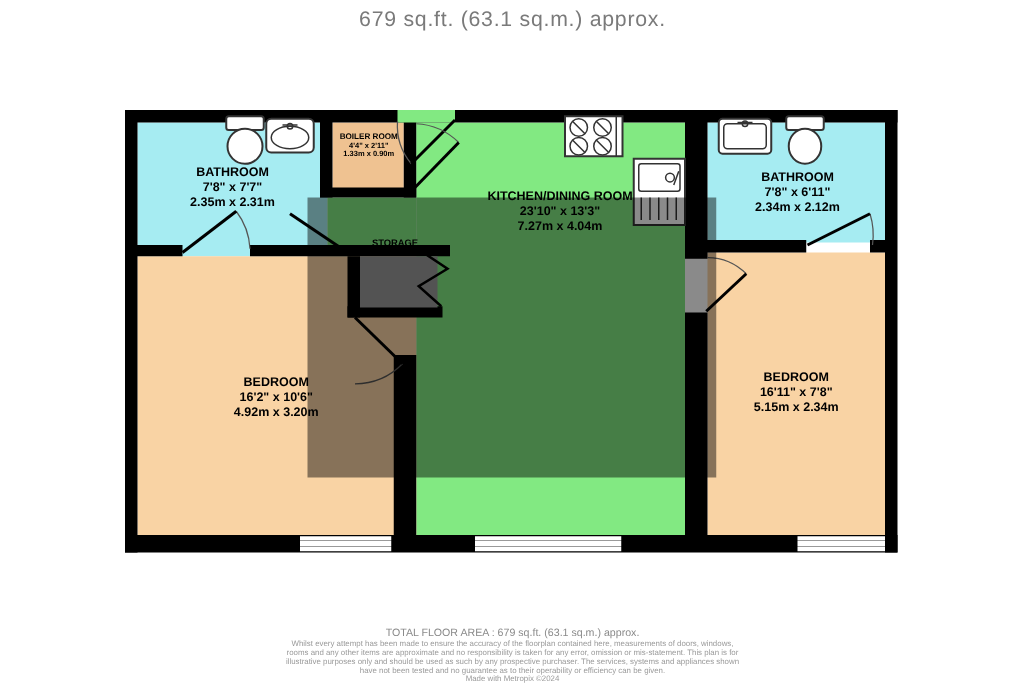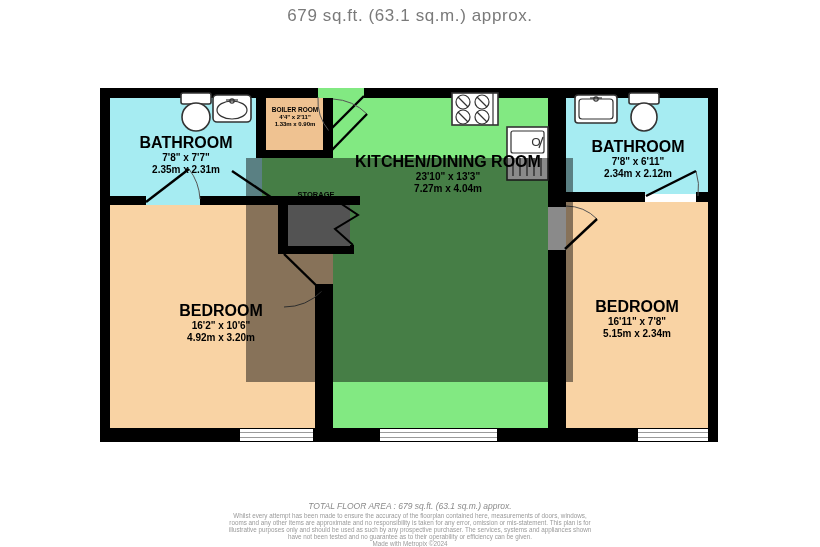--- a/index.html
+++ b/index.html
@@ -2,41 +2,41 @@
 <html><head>
 <meta charset="utf-8">
 <style>
   html,body{margin:0;padding:0;background:#fff;}
   #canvas{position:relative;width:820px;height:547px;background:#fff;overflow:hidden;
           font-family:"Liberation Sans",sans-serif;}
   .abs{position:absolute;}
   
   #title{left:0;top:5px;width:100%;text-align:center;color:#7a7a7a;font-size:17px;
          line-height:1.25;letter-spacing:.6px;z-index:8;}
-  #footer-total{left:0;top:501px;width:100%;text-align:center;color:#8a8a8a;font-size:8.5px;z-index:8;font-style:italic;}
+  #footer-total{left:0;top:501px;width:100%;text-align:center;color:#8a8a8a;font-size:8.5px;z-index:8;}
   #footer-small{left:225px;top:512px;width:370px;text-align:center;color:#9a9a9a;font-size:6.3px;
                 line-height:1.12;z-index:8;}
   
   .room{z-index:1;}
   .wall{background:#000;z-index:2;}
   .z2{z-index:2;}
   .win{z-index:3;background:linear-gradient(to bottom,#fff 0 3px,#9a9a9a 3px 4px,#fff 4px 8px,#9a9a9a 8px 9px,#fff 9px 12px);}
   #doors-fixtures{left:0;top:0;z-index:3;}
   .leaf{stroke:#000;stroke-width:2.4;}
   .arc{stroke:#555;stroke-width:1;fill:none;}
   .fix{fill:#fff;stroke:#333;stroke-width:1.6;}
   .fixthin{fill:none;stroke:#333;stroke-width:1.2;}
   #overlay{left:246px;top:158px;width:327px;height:224px;background:rgba(0,0,0,0.46);z-index:4;}
   #watermark{left:254px;top:198px;z-index:5;font-family:"DejaVu Serif","Liberation Serif",serif;
              font-size:150px;line-height:1;letter-spacing:-2px;white-space:nowrap;}
   #watermark .wp{color:rgba(245,226,180,0.80);}
   #watermark .wj{color:rgba(140,250,165,0.82);}
   #watermark .wm{color:rgba(55,190,138,0.90);font-size:1.04em;}
   .label{z-index:6;text-align:center;color:#000;font-weight:bold;line-height:1.2;}
-  .label .nm{font-size:16px;display:block;}
+  .label .nm{font-size:10px;display:block;}
   .label .dim{font-size:10px;display:block;}
   .label-sm .nm{font-size:6.5px;}
   .label-sm .dim{font-size:6px;}
   #storage-label{z-index:6;font-size:7.5px;font-weight:bold;color:#000;text-align:center;}
 </style>
 </head>
 <body>
 
 <div id="canvas">
 

